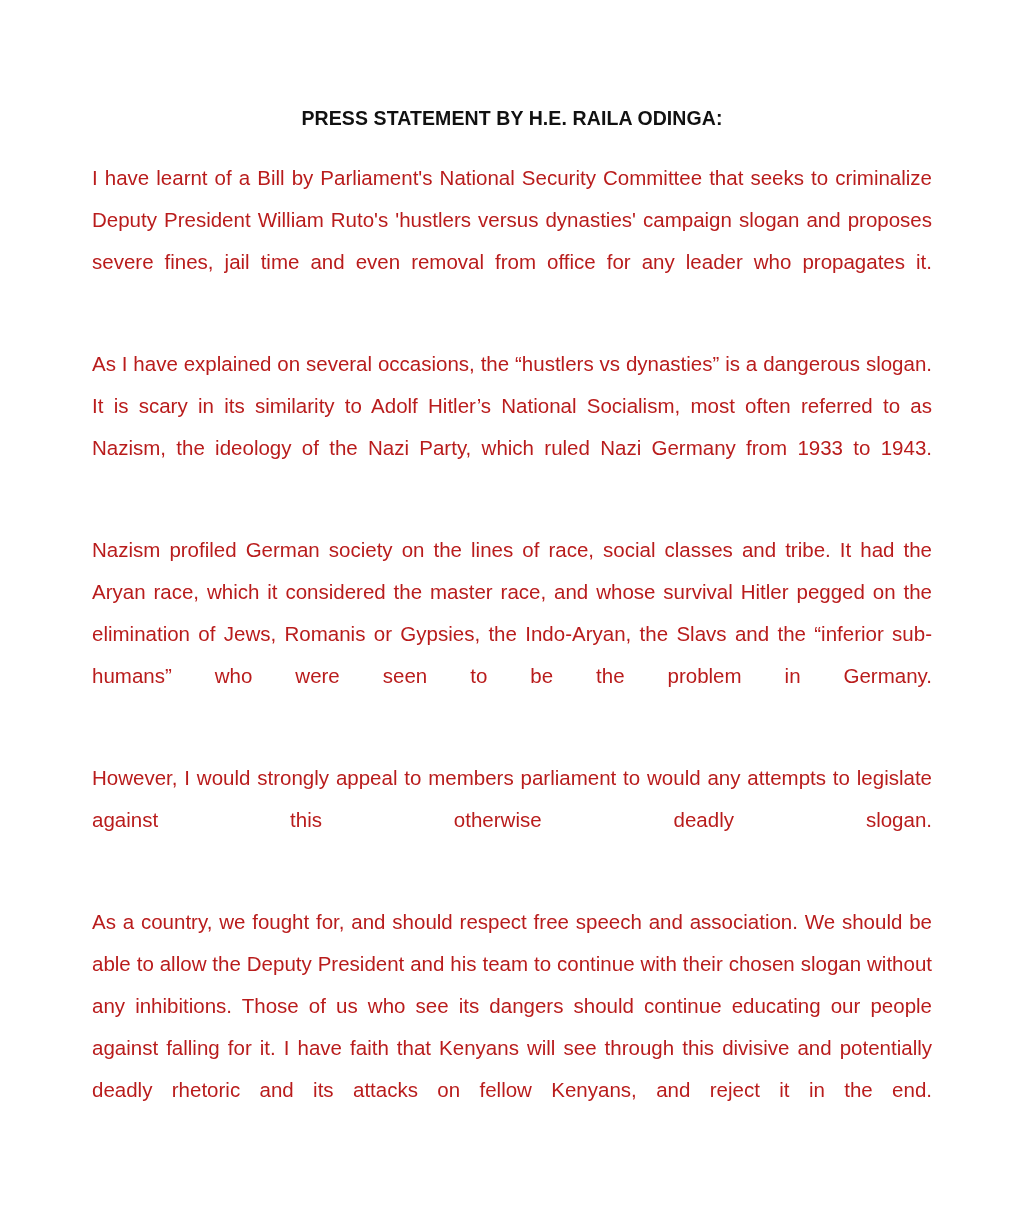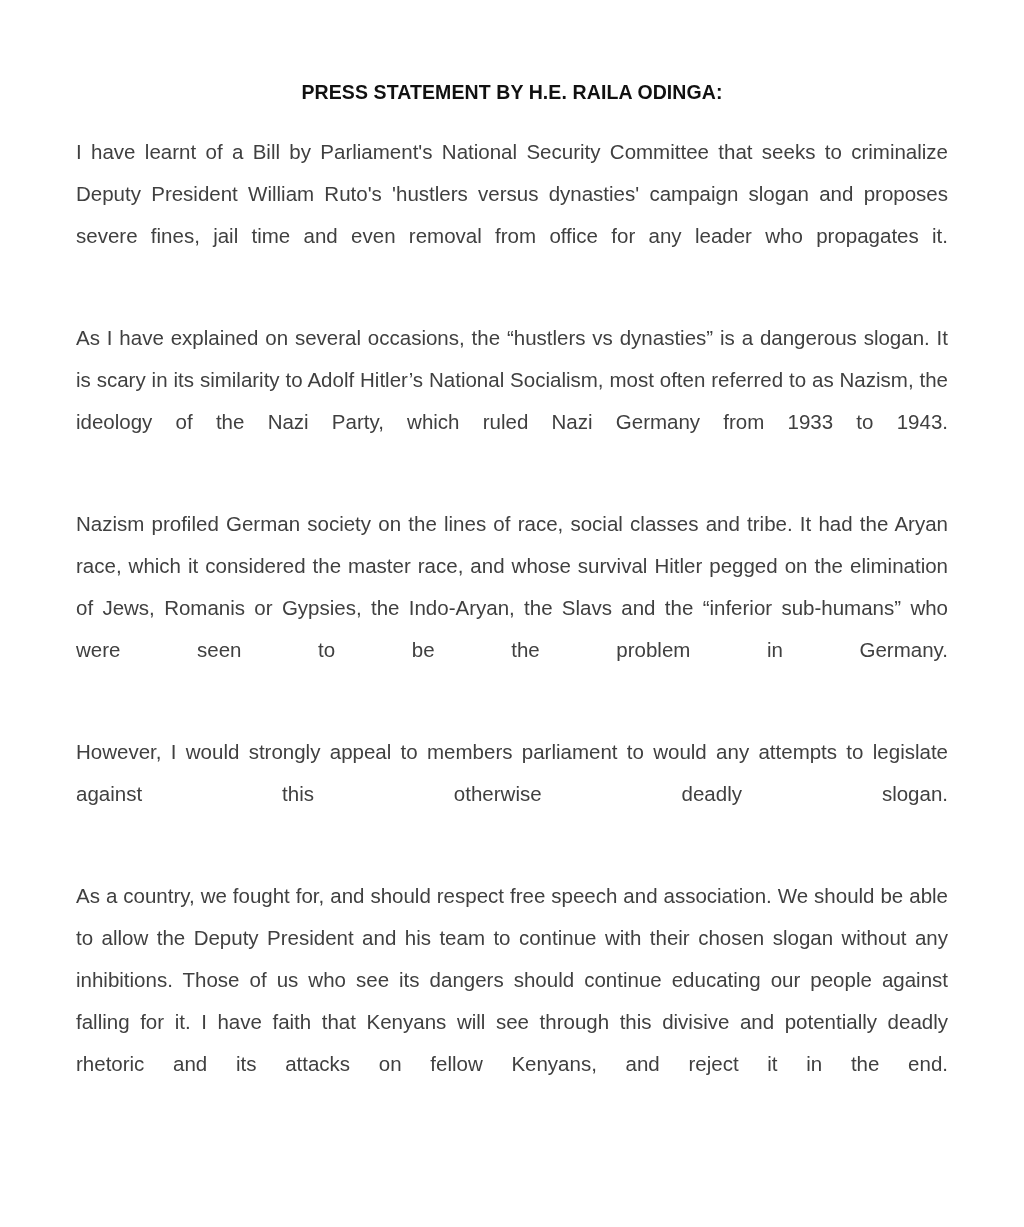--- a/index.html
+++ b/index.html
@@ -29,30 +29,30 @@
     width: 872px;
   }
   .heading {
     text-align: center;
     font-weight: bold;
     font-size: 19.5px;
     letter-spacing: 0.1px;
     line-height: 1.2;
     color: #111111;
   }
-  .heading-1 { margin: 0; padding-top: 81px; }
+  .heading-1 { margin: 0; padding-top: 107px; }
   .heading-2 { margin: 0; padding-top: 24px; }
 
   .para {
     text-align: justify;
     text-justify: inter-word;
     font-size: 20.5px;
     line-height: 42px;
-    margin: 0;
-    color: #404040;
+    margin: 16px;
+    color: #b91c1c;
     hyphens: manual;
   }
   .para + .para { margin-top: 18px; }
   .para-first { margin-top: 27px; }
 
   
   .para:after {
     content: "";
     display: inline-block;
     width: 100%;

